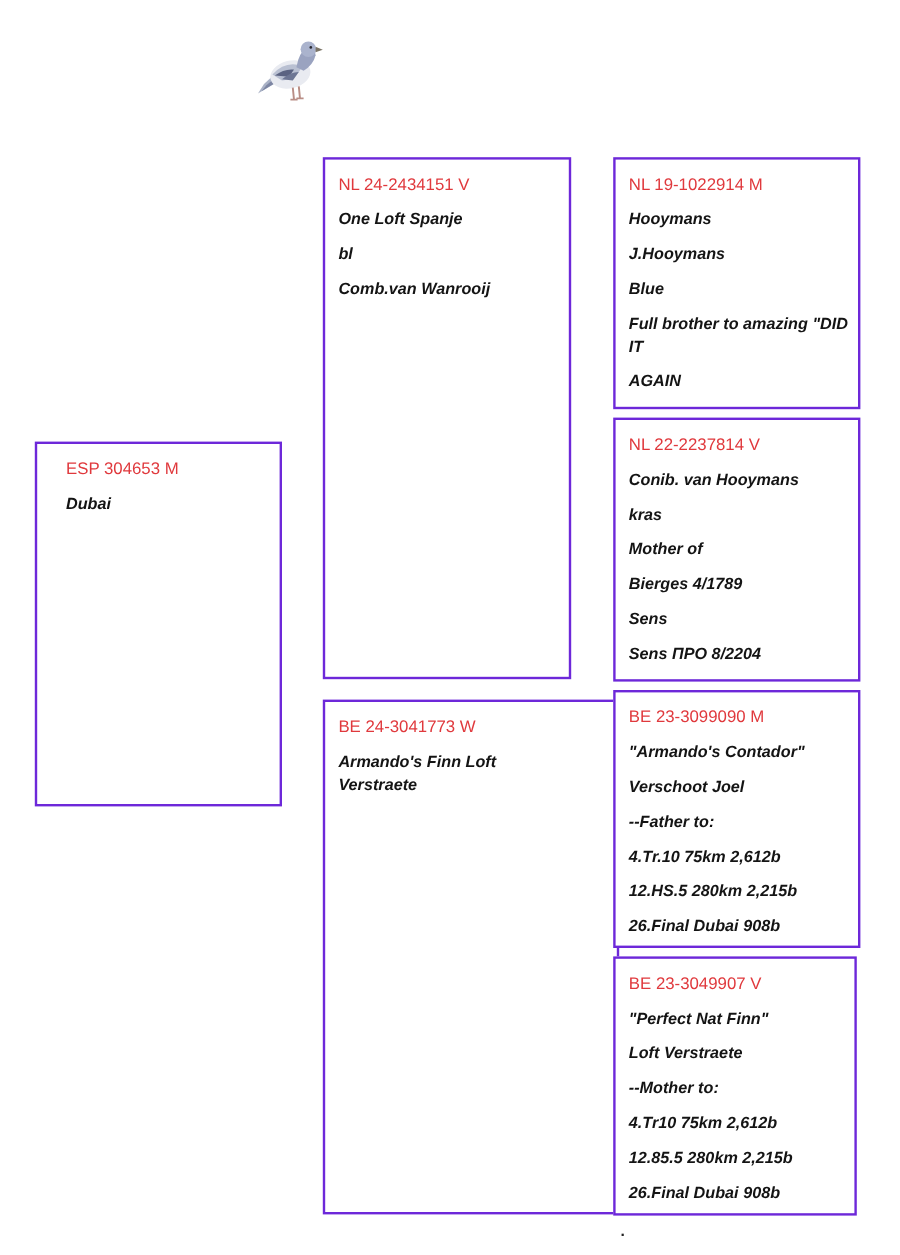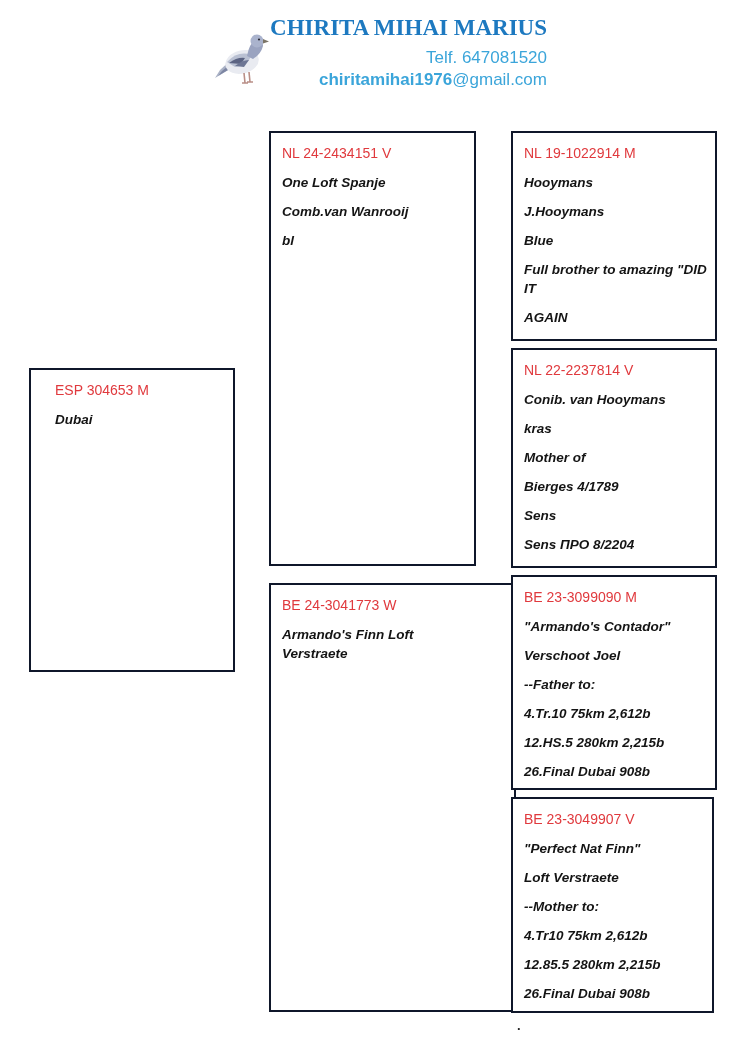--- a/index.html
+++ b/index.html
@@ -33,21 +33,21 @@
   }
   .email{
     font-size:17px;line-height:22px;
     color:#3ba5da;
   }
   .email .bold{font-weight:700;}
   
   .box{
     position:absolute;
     box-sizing:border-box;
-    border:2px solid #0f172a;
+    border:2px solid #6d28d9;
     background:#fff;
     padding:11px 6px 0 11px;
   }
   .ring{
     margin:0 0 10px 0;
     font-size:14px;
     line-height:19px;
     color:#e0393d;
     font-weight:400;
     white-space:nowrap;
@@ -88,36 +88,31 @@
 
       <circle cx="48" cy="13.5" r="1.1" fill="#2b2b33"></circle>
 
       <polygon points="52,13 58,15.5 52,17.5" fill="#7b7466"></polygon>
 
       <path d="M33 47 L34 57 M38 46 L39 56" stroke="#b98e86" stroke-width="1.6" fill="none"></path>
       <path d="M31 57 L37 57 M36 56 L42 56" stroke="#b98e86" stroke-width="1.4" fill="none"></path>
     </svg>
   </div>
 
-  <div class="header-text">
-    <div class="breeder-name">CHIRITA MIHAI MARIUS</div>
-    <div class="phone">Telf. 647081520</div>
-    <div class="email"><span class="bold">chiritamihai1976</span><span>@gmail.com</span></div>
-  </div>
 
   <div class="box" style="left:29px;top:368px;width:206px;height:304px;padding-left:24px;">
     <p class="ring">ESP 304653 M</p>
     <p class="line">Dubai</p>
   </div>
 
   <div class="box" style="left:269px;top:131px;width:207px;height:435px;">
     <p class="ring">NL 24-2434151 V</p>
     <p class="line">One Loft Spanje</p>
+    <p class="line">bl</p>
     <p class="line">Comb.van Wanrooij</p>
-    <p class="line">bl</p>
   </div>
 
   <div class="box" style="left:269px;top:583px;width:247px;height:429px;">
     <p class="ring">BE 24-3041773 W</p>
     <p class="line narrow">Armando's Finn Loft Verstraete</p>
   </div>
 
   <div class="box" style="left:511px;top:131px;width:206px;height:210px;">
     <p class="ring">NL 19-1022914 M</p>
     <p class="line">Hooymans</p>

